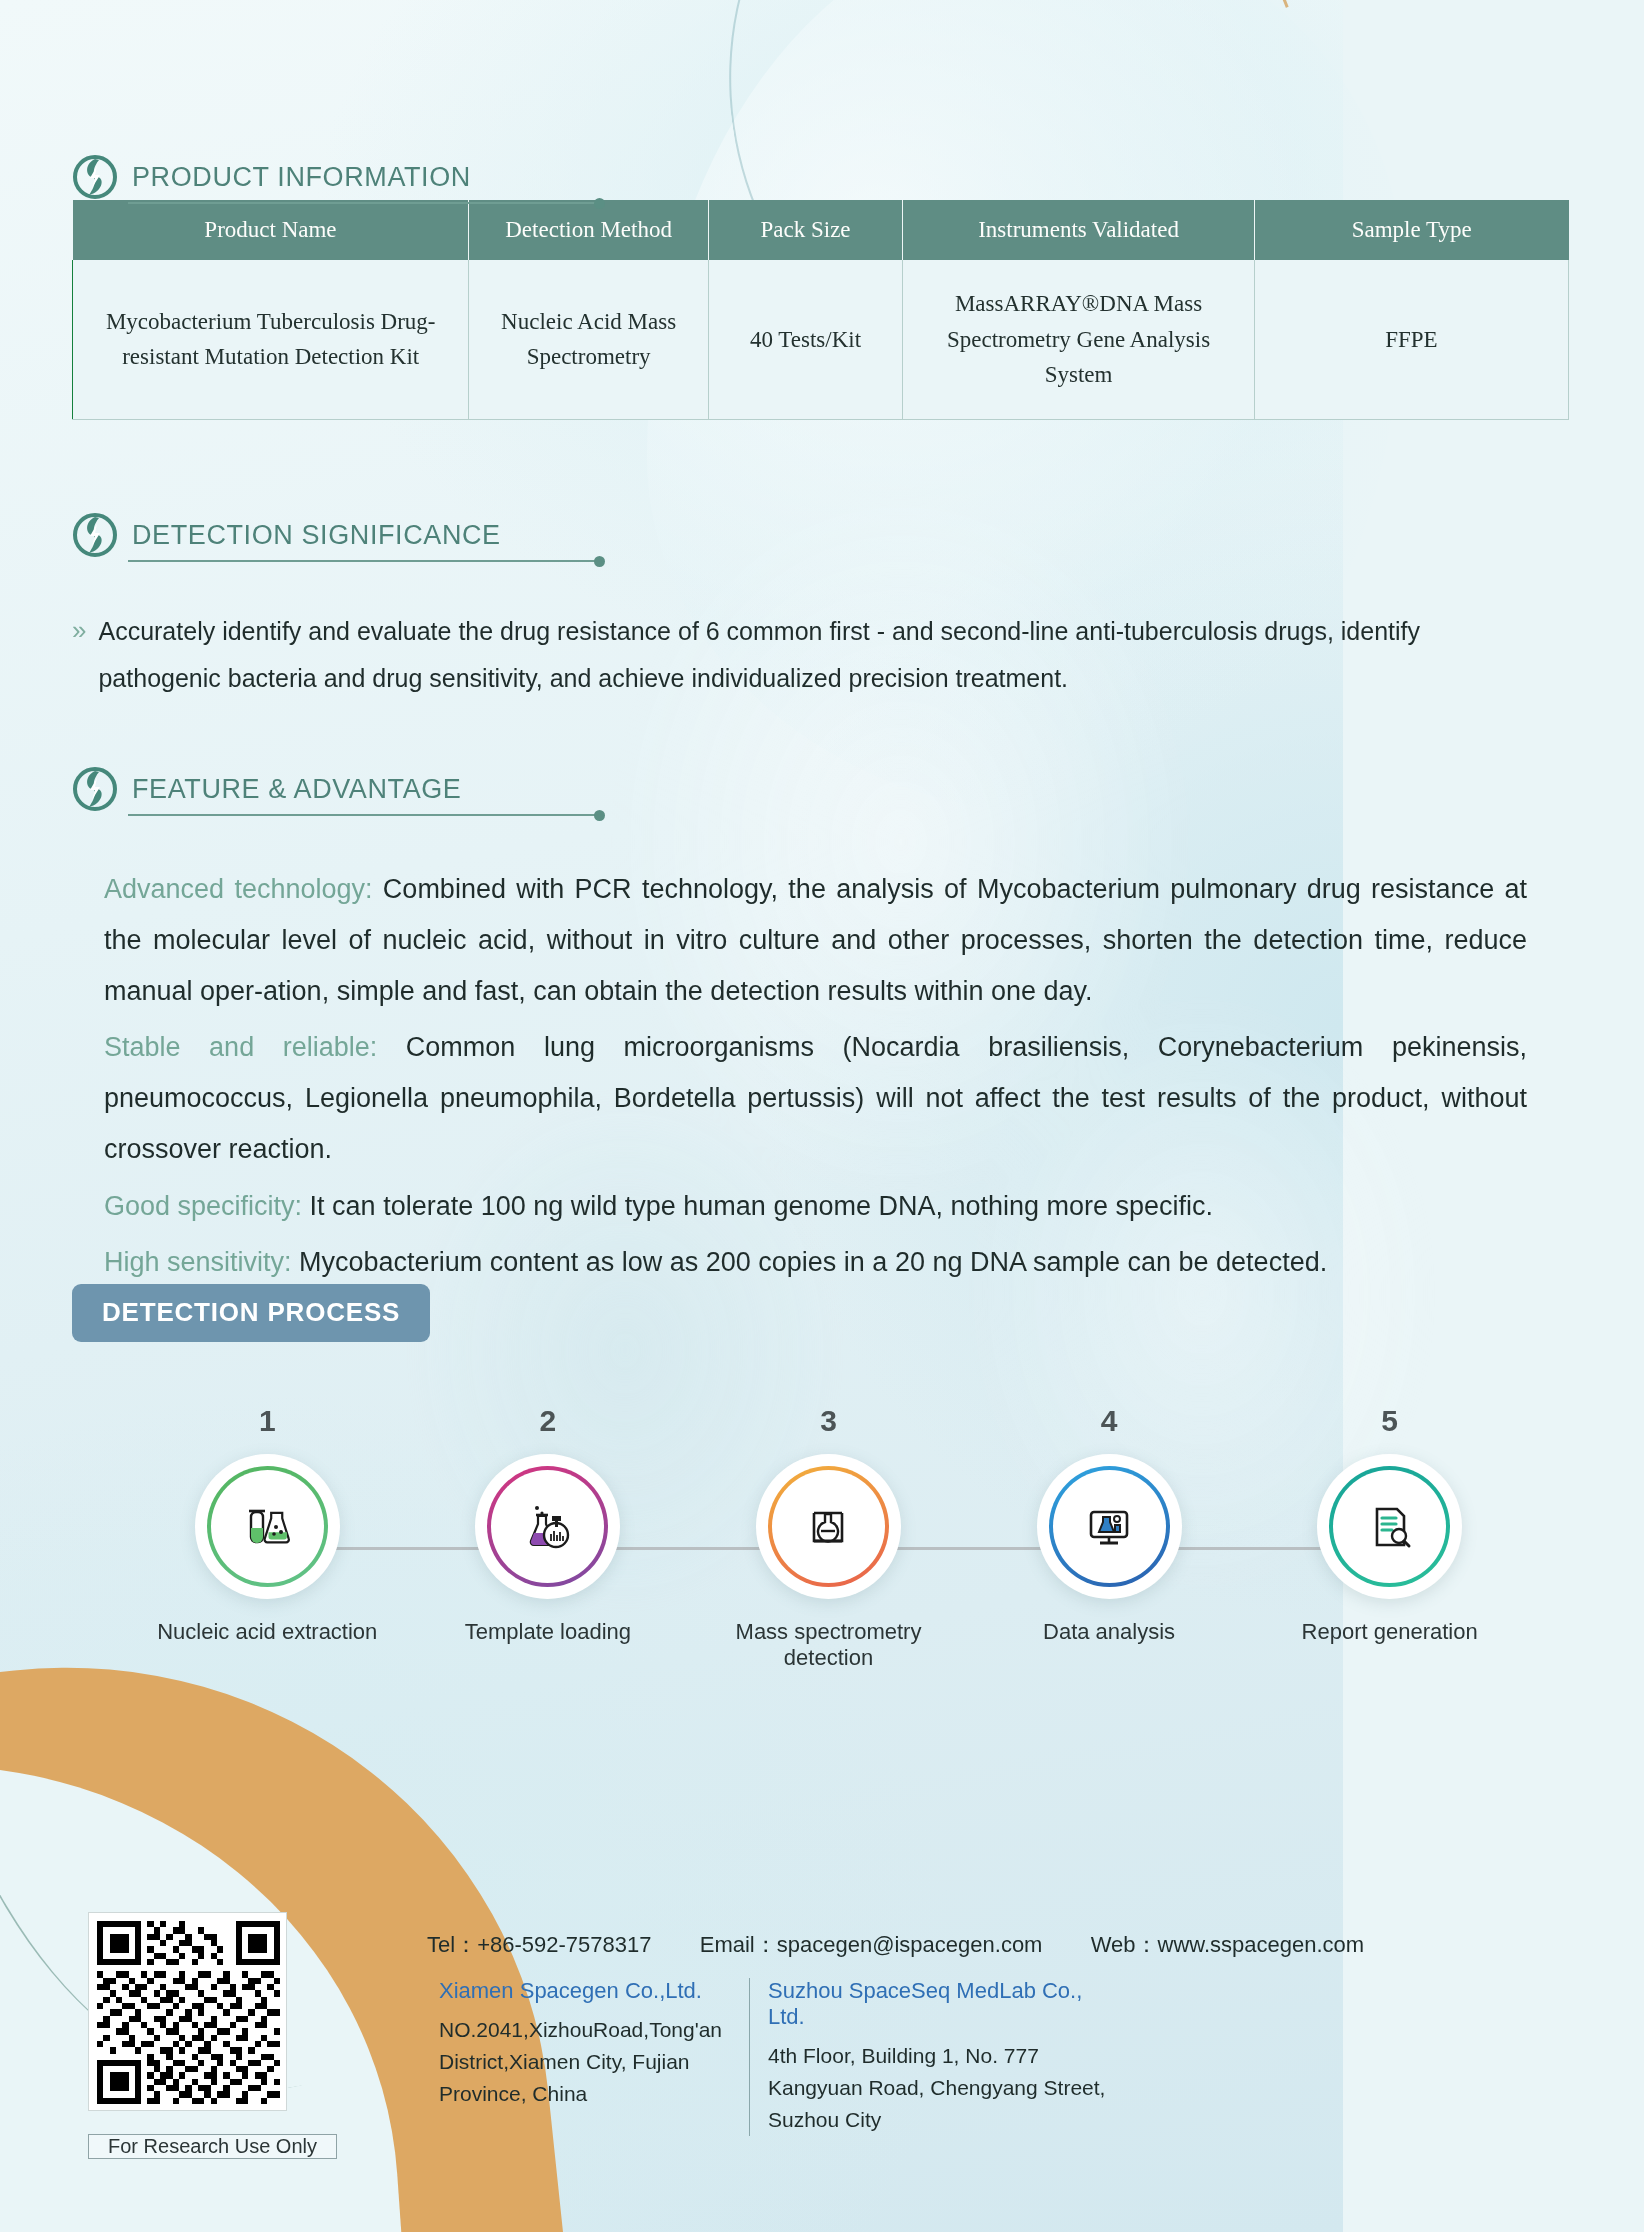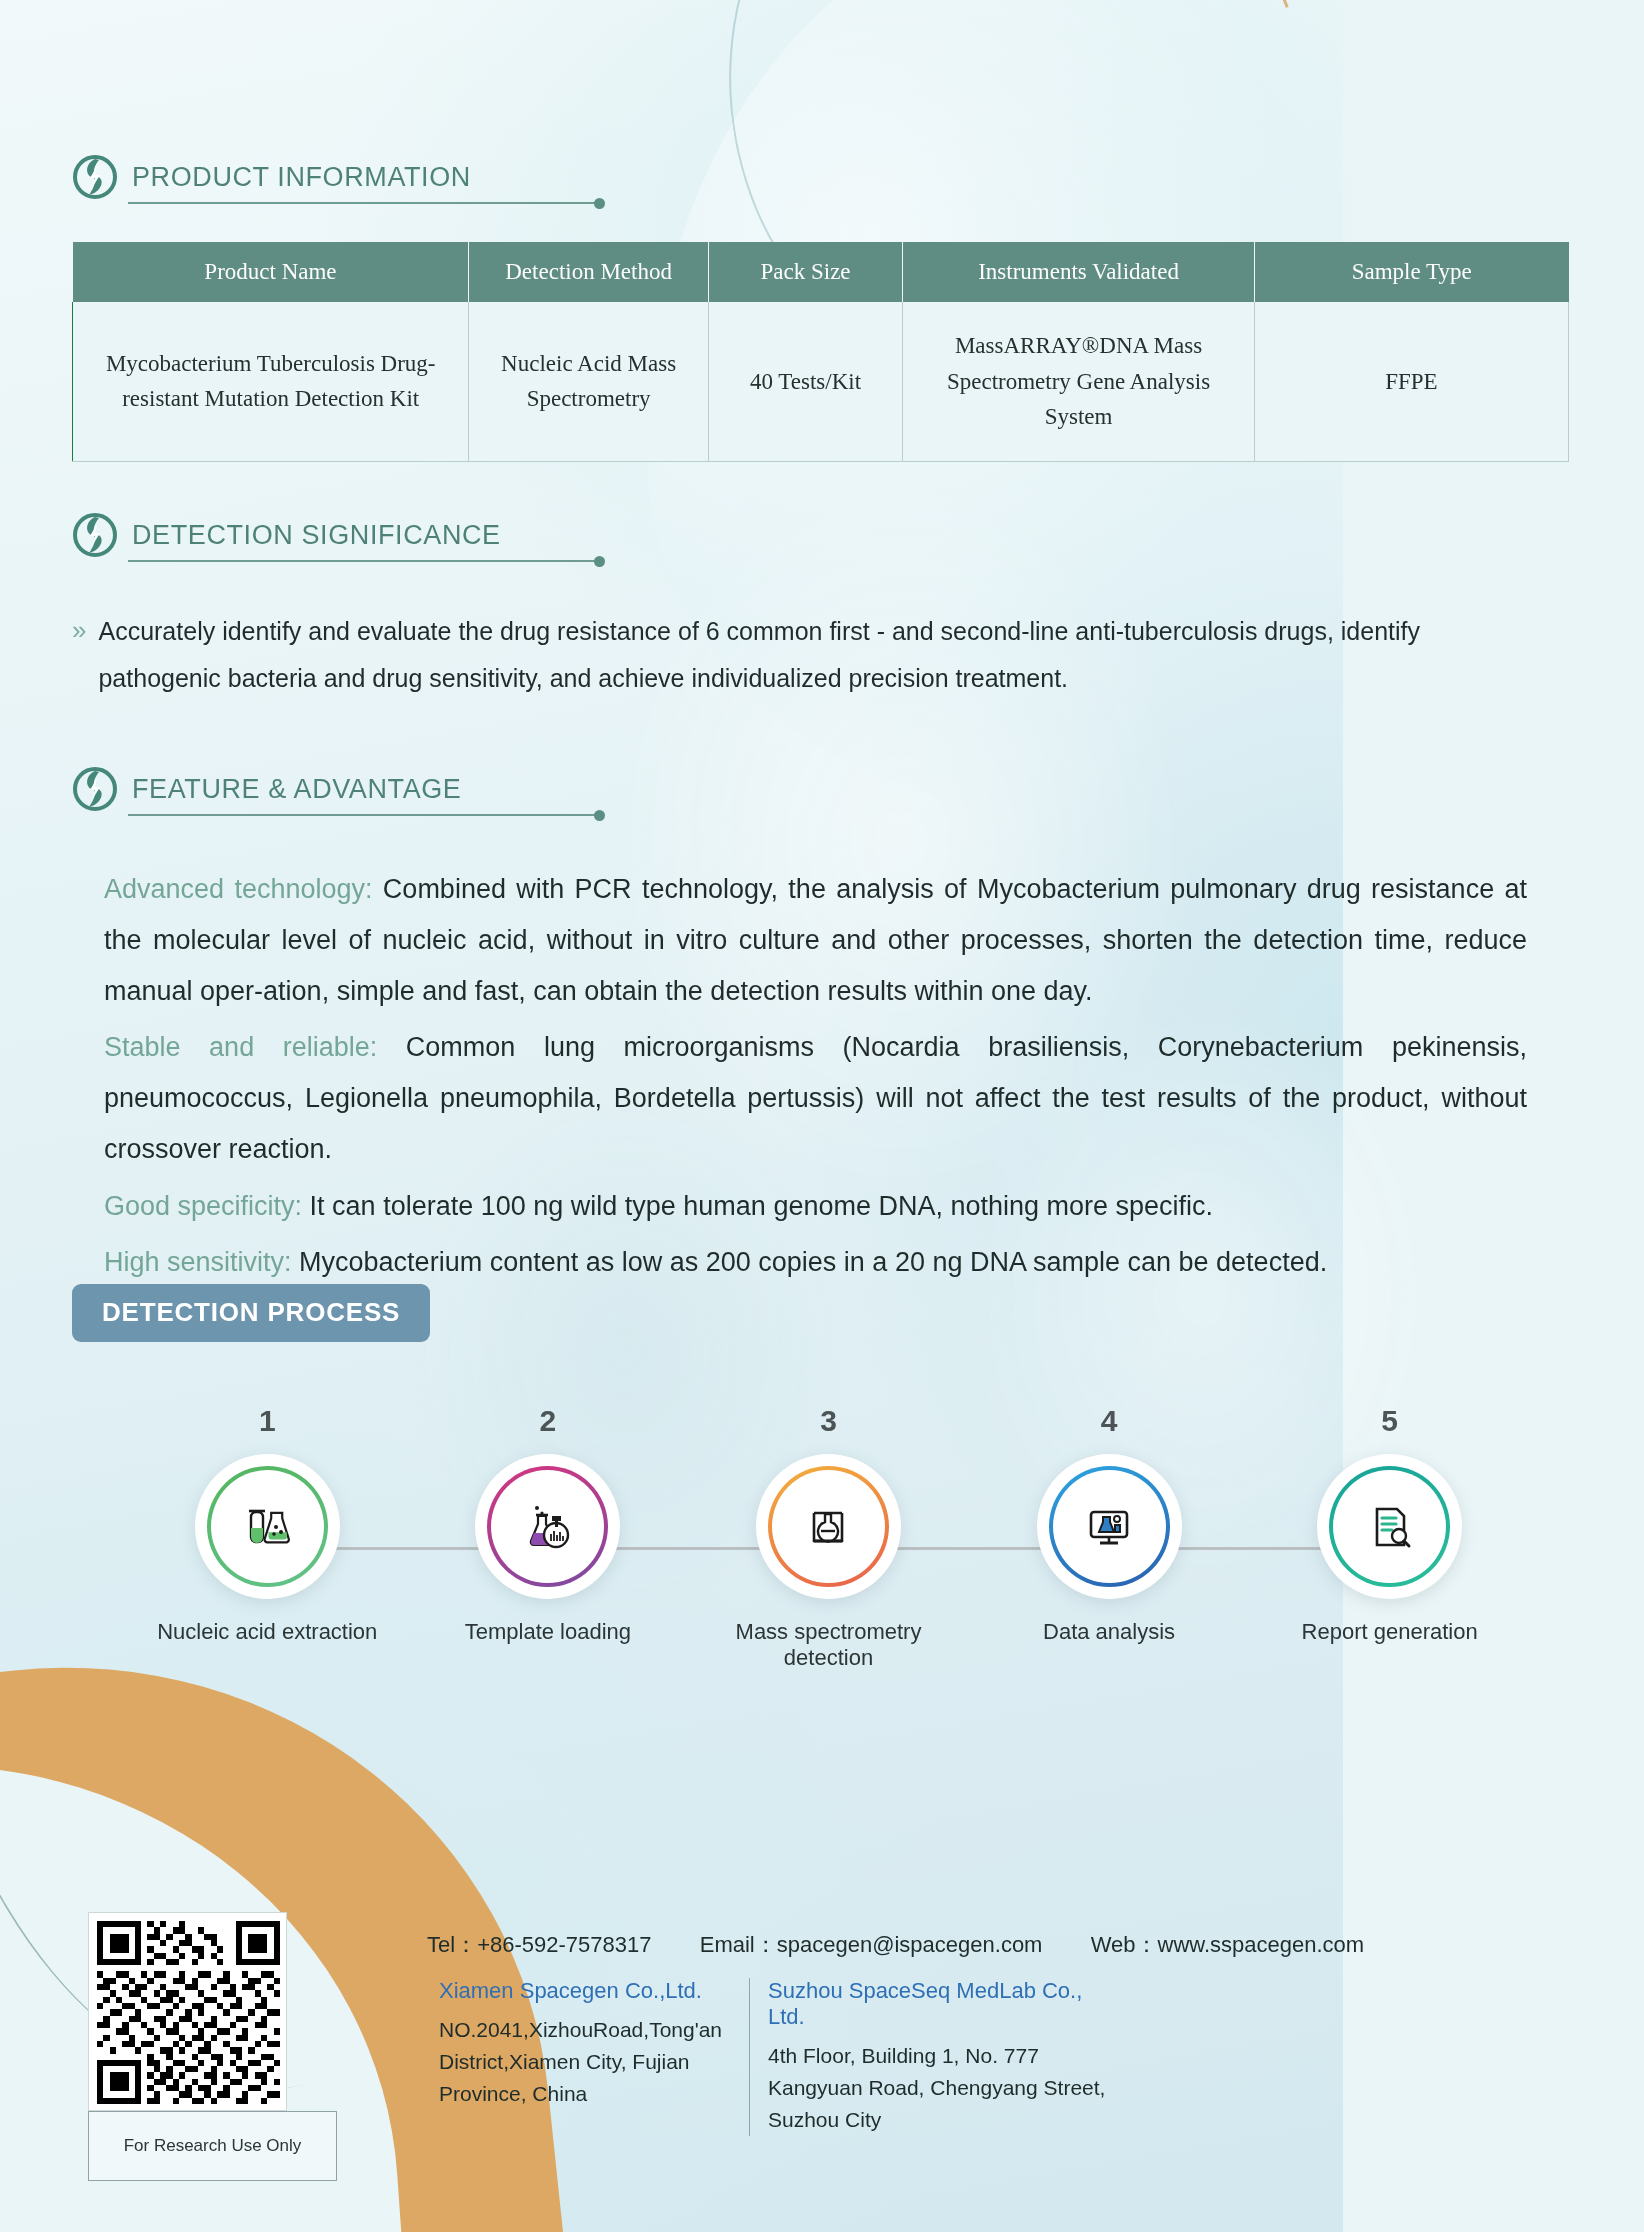--- a/index.html
+++ b/index.html
@@ -153,23 +153,23 @@
   }
   .ring-inner {
     width: 100%; height: 100%; border-radius: 50%; background: #fff;
     display: flex; align-items: center; justify-content: center;
   }
   .step-label { margin-top: 20px; font-size: 22px; color: #2b3536; }
 
   
   .qr { width: 199px; height: 199px; background: #fff; padding: 8px; border: 1px solid #cfd8d8; }
   .fruo {
-    margin-top: 0; width: 249px; text-align: center;
-    border: 1px solid #8fa3a6; font-size: 17px; color: #2b3536;
-    padding: 24px 0; background: rgba(255,255,255,.35);
+    margin-top: 23px; width: 249px; text-align: center;
+    border: 1px solid #8fa3a6; font-size: 20px; color: #2b3536;
+    padding: 0 0; background: rgba(255,255,255,.35);
   }
   .contact-line { font-size: 22px; color: #1f2c2b; }
   .addr-cols { display: flex; margin-top: 18px; }
   .addr-col { padding: 0 18px; }
   .addr-col:first-child { padding-left: 0; margin-left: 12px; }
   .addr-col + .addr-col { border-left: 1.5px solid #8aa7ab; }
   .addr-name { color: #2f6fb5; font-size: 22px; margin-bottom: 10px; }
   .addr-body { font-size: 21px; color: #1f2c2b; line-height: 1.52; }
 </style>
 </head>
@@ -191,21 +191,21 @@
         <svg viewBox="0 0 46 46" width="46" height="46">
           <circle cx="23" cy="23" r="20" fill="none" stroke="#45887b" stroke-width="4"></circle>
           <path d="M23 5 C12 10 14 22 20 23 C26 24 22 34 17 41 C30 38 33 25 26 23 C19 21 22 12 27 6 Z" fill="#45887b"></path>
           <path d="M25 12 L18 24 L23 24 L20 34 L28 21 L23 21 Z" fill="#ffffff"></path>
         </svg>
       </span>
       <span class="sec-title">PRODUCT INFORMATION</span>
       <span class="sec-rule" style="width:468px;"></span>
     </div>
 
-    <table class="pi" style="margin-top:42px;">
+    <table class="pi" style="">
       <thead>
         <tr>
           <th style="width:26.5%">Product Name</th>
           <th style="width:16%">Detection Method</th>
           <th style="width:13%">Pack Size</th>
           <th style="width:23.5%">Instruments Validated</th>
           <th style="width:21%">Sample Type</th>
         </tr>
       </thead>
       <tbody>

